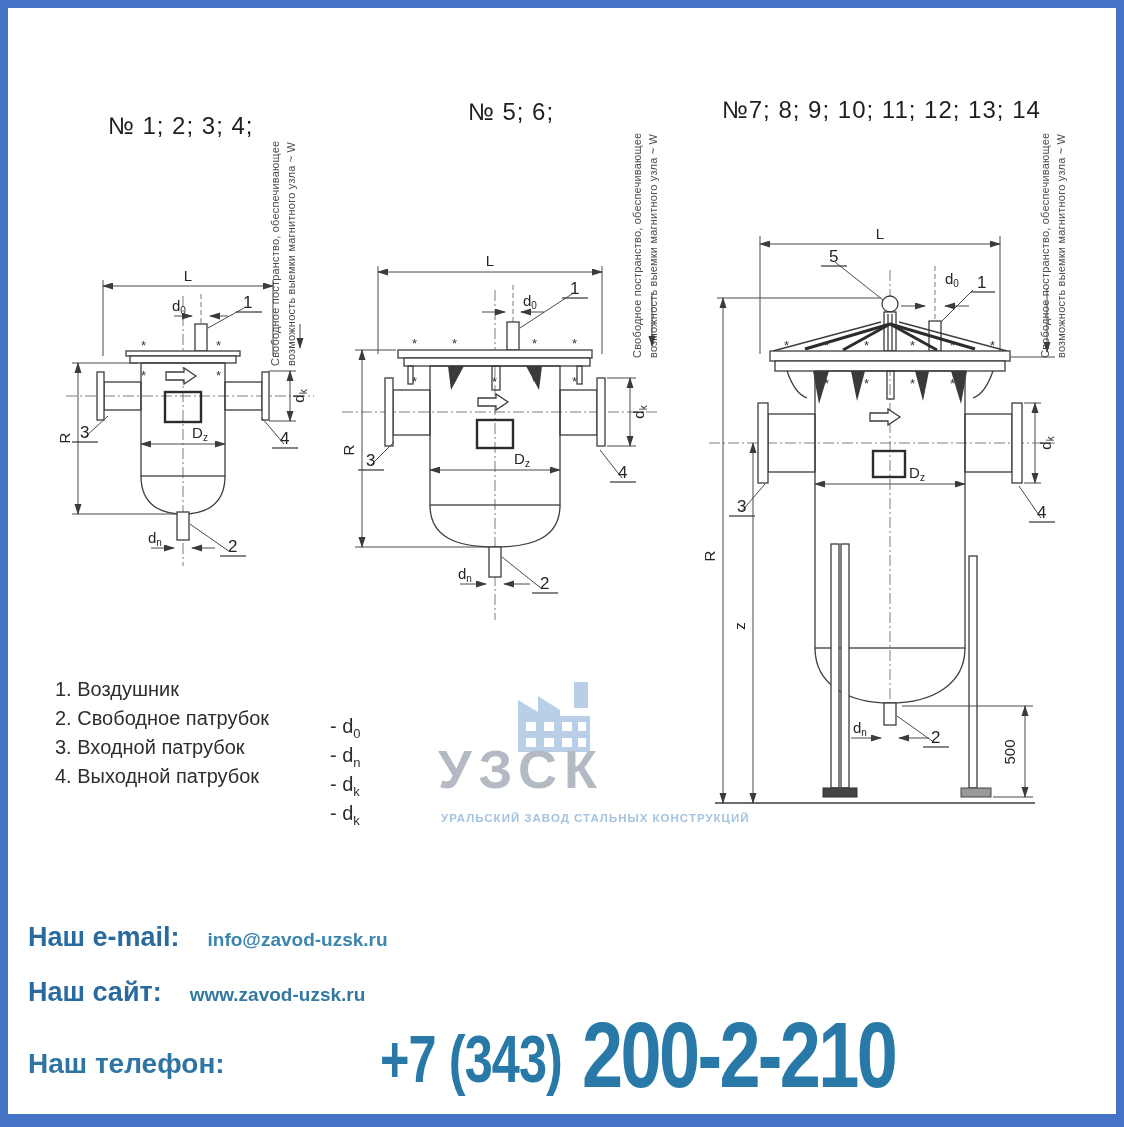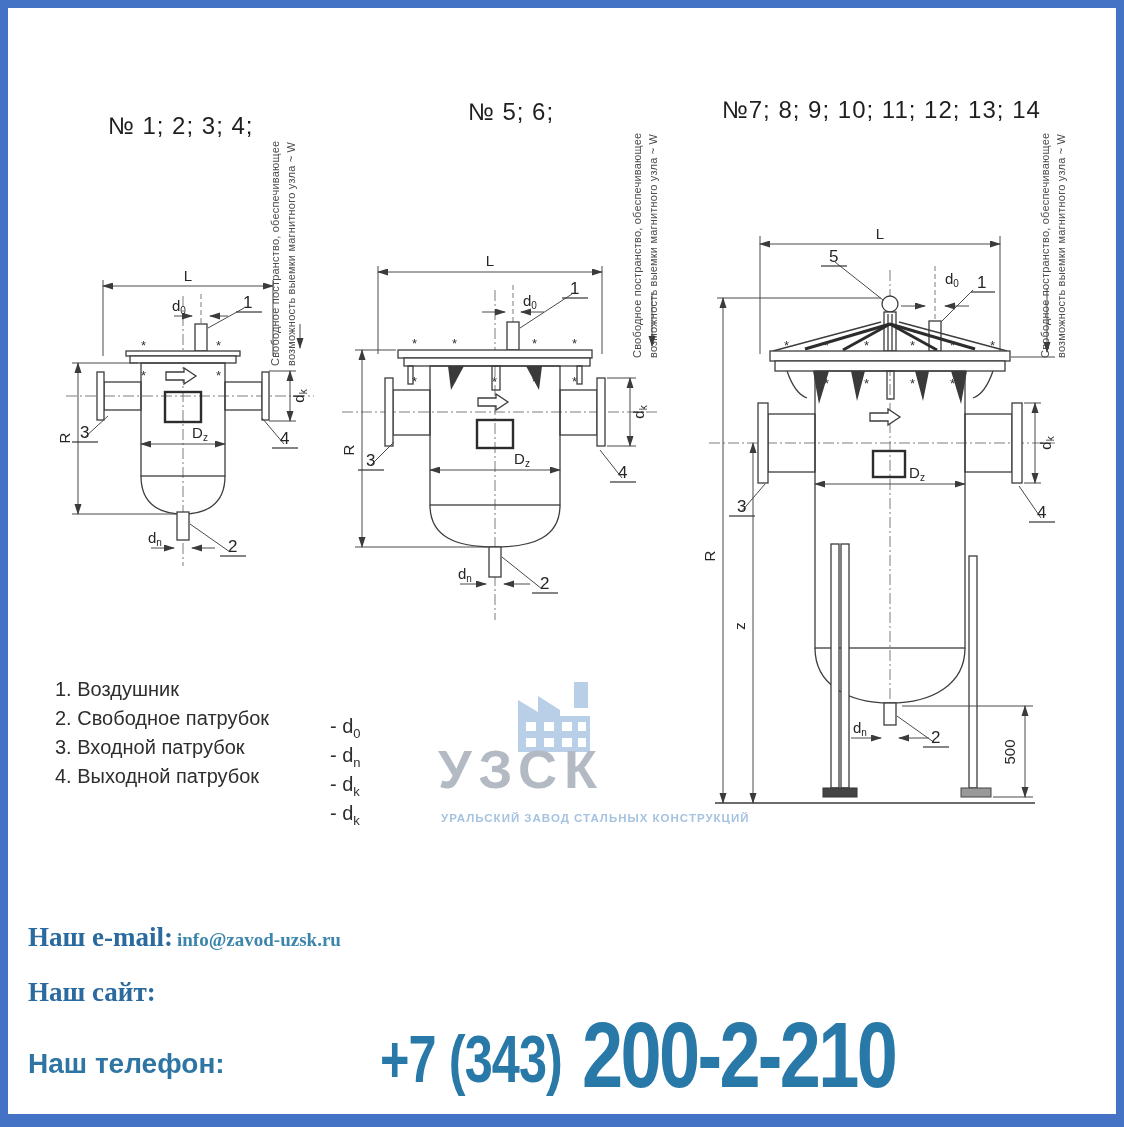--- a/index.html
+++ b/index.html
@@ -30,21 +30,21 @@
   .legend{font-size:20px;color:#2e2e2e;}
   .legend-row{position:relative;height:29px;white-space:nowrap;}
   .lg-dim{position:absolute;left:275px;top:0;margin-top:37px;}
   sub{font-size:13px;}
   
   .wm-abbr{font-size:54px;font-weight:bold;color:#b3bac4;letter-spacing:7px;}
   .wm-cap{font-size:11.5px;font-weight:bold;color:#a5c3e0;letter-spacing:1px;white-space:nowrap;}
   
   .c-label{font-weight:bold;color:#2b6a9e;font-size:27px;}
   .c-value{font-weight:bold;color:#3c85ad;font-size:19px;}
-  .c-row{display:flex;gap:4px;align-items:baseline;white-space:nowrap;font-family:Liberation Serif, serif;}
+  .c-row{display:flex;gap:28px;align-items:baseline;white-space:nowrap;}
   .phone-label{font-weight:bold;color:#2e75a4;font-size:28px;}
   .ph-big{font-weight:bold;color:#2878a8;display:inline-block;transform-origin:left bottom;}
   .phone-prefix{font-size:56px;transform:scaleY(1.18) scaleX(.9);letter-spacing:-1px;}
   .phone-number{font-size:84px;transform:scaleY(1.1) scaleX(.88);letter-spacing:-3px;}
 </style>
 </head>
 <body>
 
 <div class="frame"></div>
 
@@ -443,16 +443,17 @@
 </svg>
 <div class="abs wm-abbr" style="left:438px;top:738px">УЗСК</div>
 <div class="abs wm-cap" style="left:441px;top:812px">УРАЛЬСКИЙ ЗАВОД СТАЛЬНЫХ КОНСТРУКЦИЙ</div>
 
 <div class="abs c-row" style="left:28px;top:922px">
   <span class="c-label">Наш e-mail:</span>
   <span class="c-value">info@zavod-uzsk.ru</span>
 </div>
 <div class="abs c-row" style="left:28px;top:977px">
   <span class="c-label">Наш сайт:</span>
+  <span class="c-value" style="color:#34789f">www.zavod-uzsk.ru</span>
 </div>
 <div class="abs phone-label" style="left:28px;top:1048px">Наш телефон:</div>
 <div class="abs ph-big phone-prefix" style="left:380px;top:1032px">+7 (343)</div>
 <div class="abs ph-big phone-number" style="left:582px;top:1012px">200-2-210</div>
 
 </body></html>

